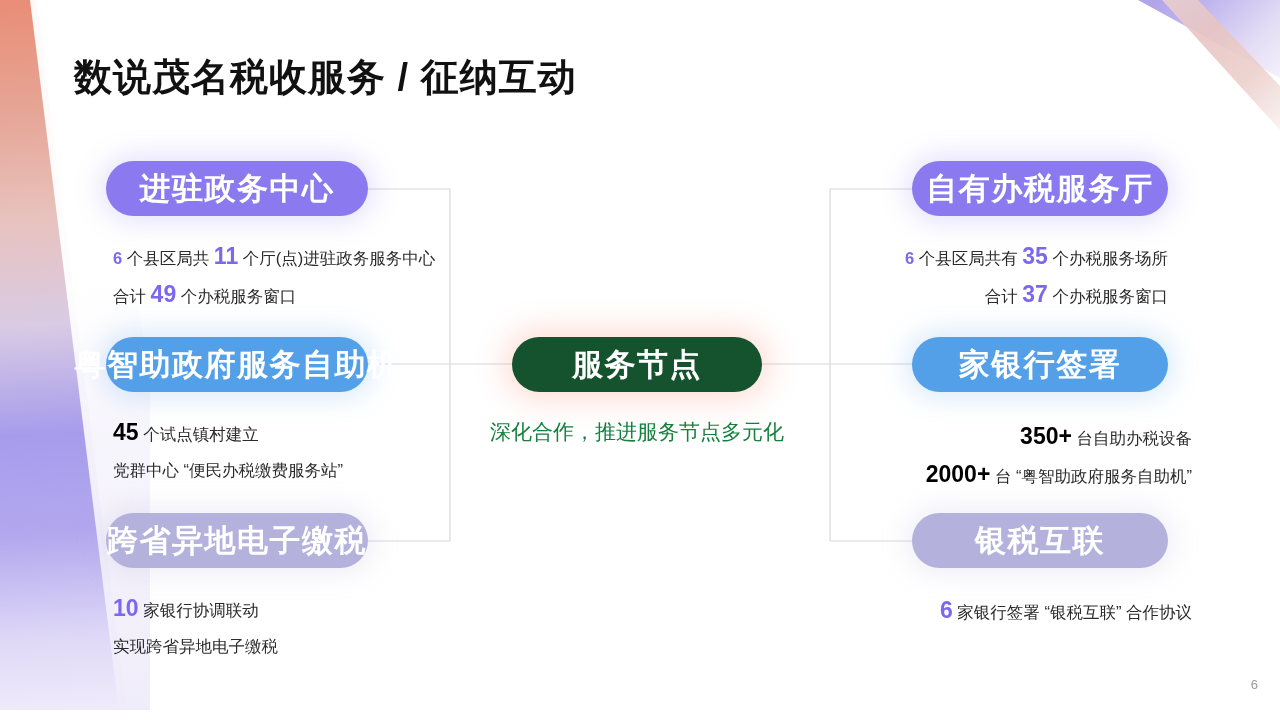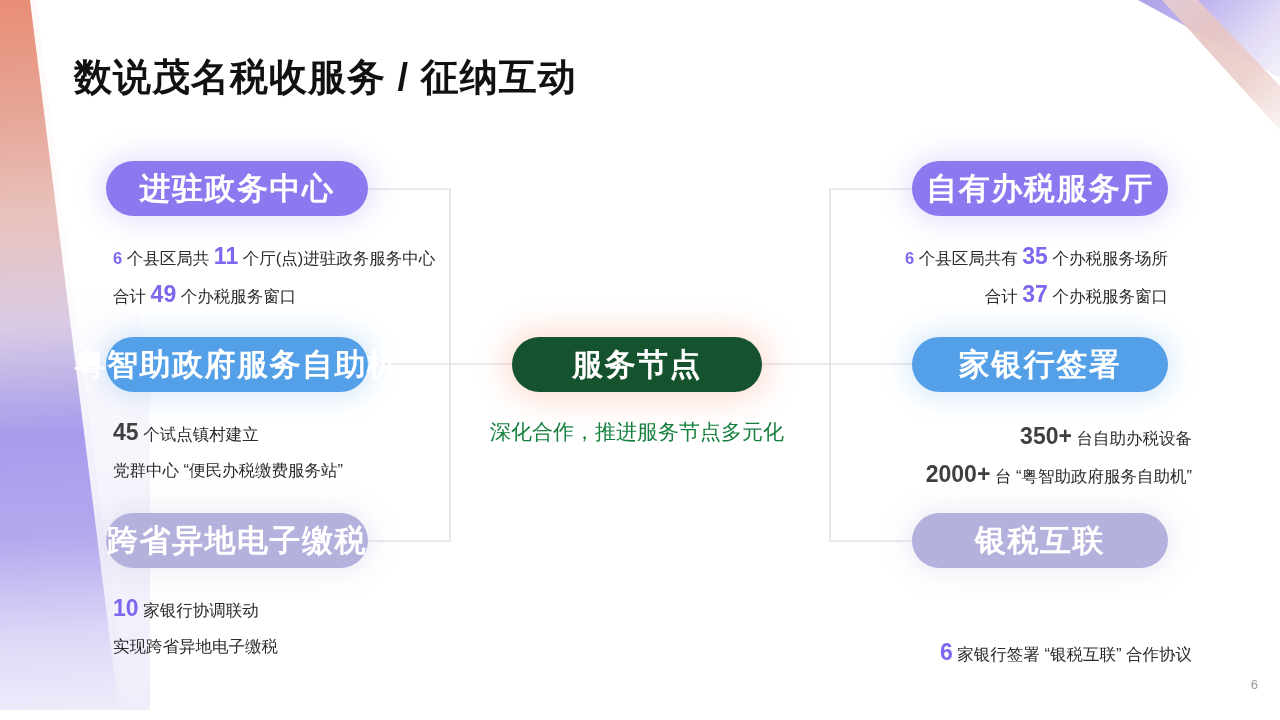--- a/index.html
+++ b/index.html
@@ -86,21 +86,21 @@
     z-index:5;
     font-size:16.5px;
     color:#2b2b2b;
     line-height:36px;
     white-space:nowrap;
   }
   .desc.left  { text-align:left;  }
   .desc.right { text-align:right; }
   .desc .n { font-weight:bold; }
   .desc .n.pu { color:#7b68ee; }
-  .desc .n.bl { color:#404040; }
+  .desc .n.bl { color:#000000; }
   .desc .n.big { font-size:23px; }
   .desc .n.xl  { font-size:23px; }
 
   .center-desc {
     position:absolute;
     z-index:5;
     text-align:center;
     font-size:21px;
     color:#15803d;
     white-space:nowrap;
@@ -184,21 +184,21 @@
   <div class="desc right" style="right:88px; top:418px;">
     <div>
       <span class="n bl xl">350+</span><span> 台自助办税设备</span>
     </div>
     <div>
       <span class="n bl xl">2000+</span><span> 台 “粤智助政府服务自助机”</span>
     </div>
   </div>
 
   <div class="pill lav" style="left:912px; top:513px; width:256px;">银税互联</div>
-  <div class="desc right" style="right:88px; top:592px;margin-top:42px;">
+  <div class="desc right" style="right:88px; top:592px;">
     <div>
       <span class="n pu big">6</span><span> 家银行签署 “银税互联” 合作协议</span>
     </div>
   </div>
 
   <div class="page-num">6</div>
 
 </div>
 
 </body></html>

